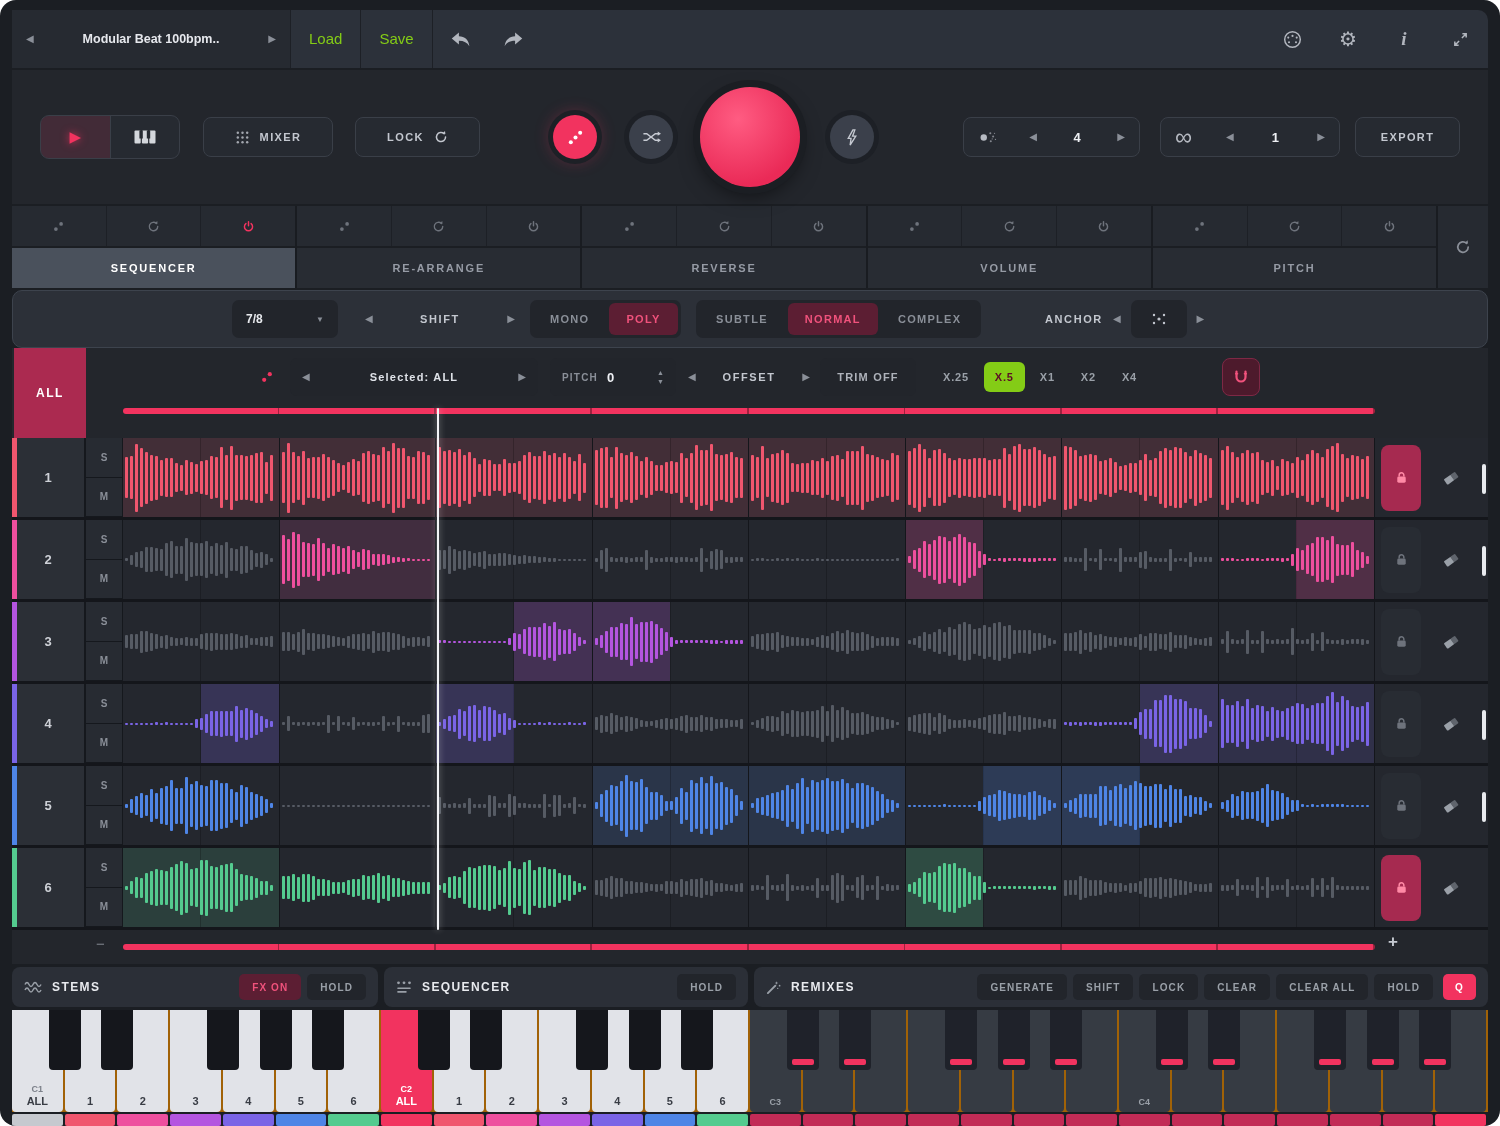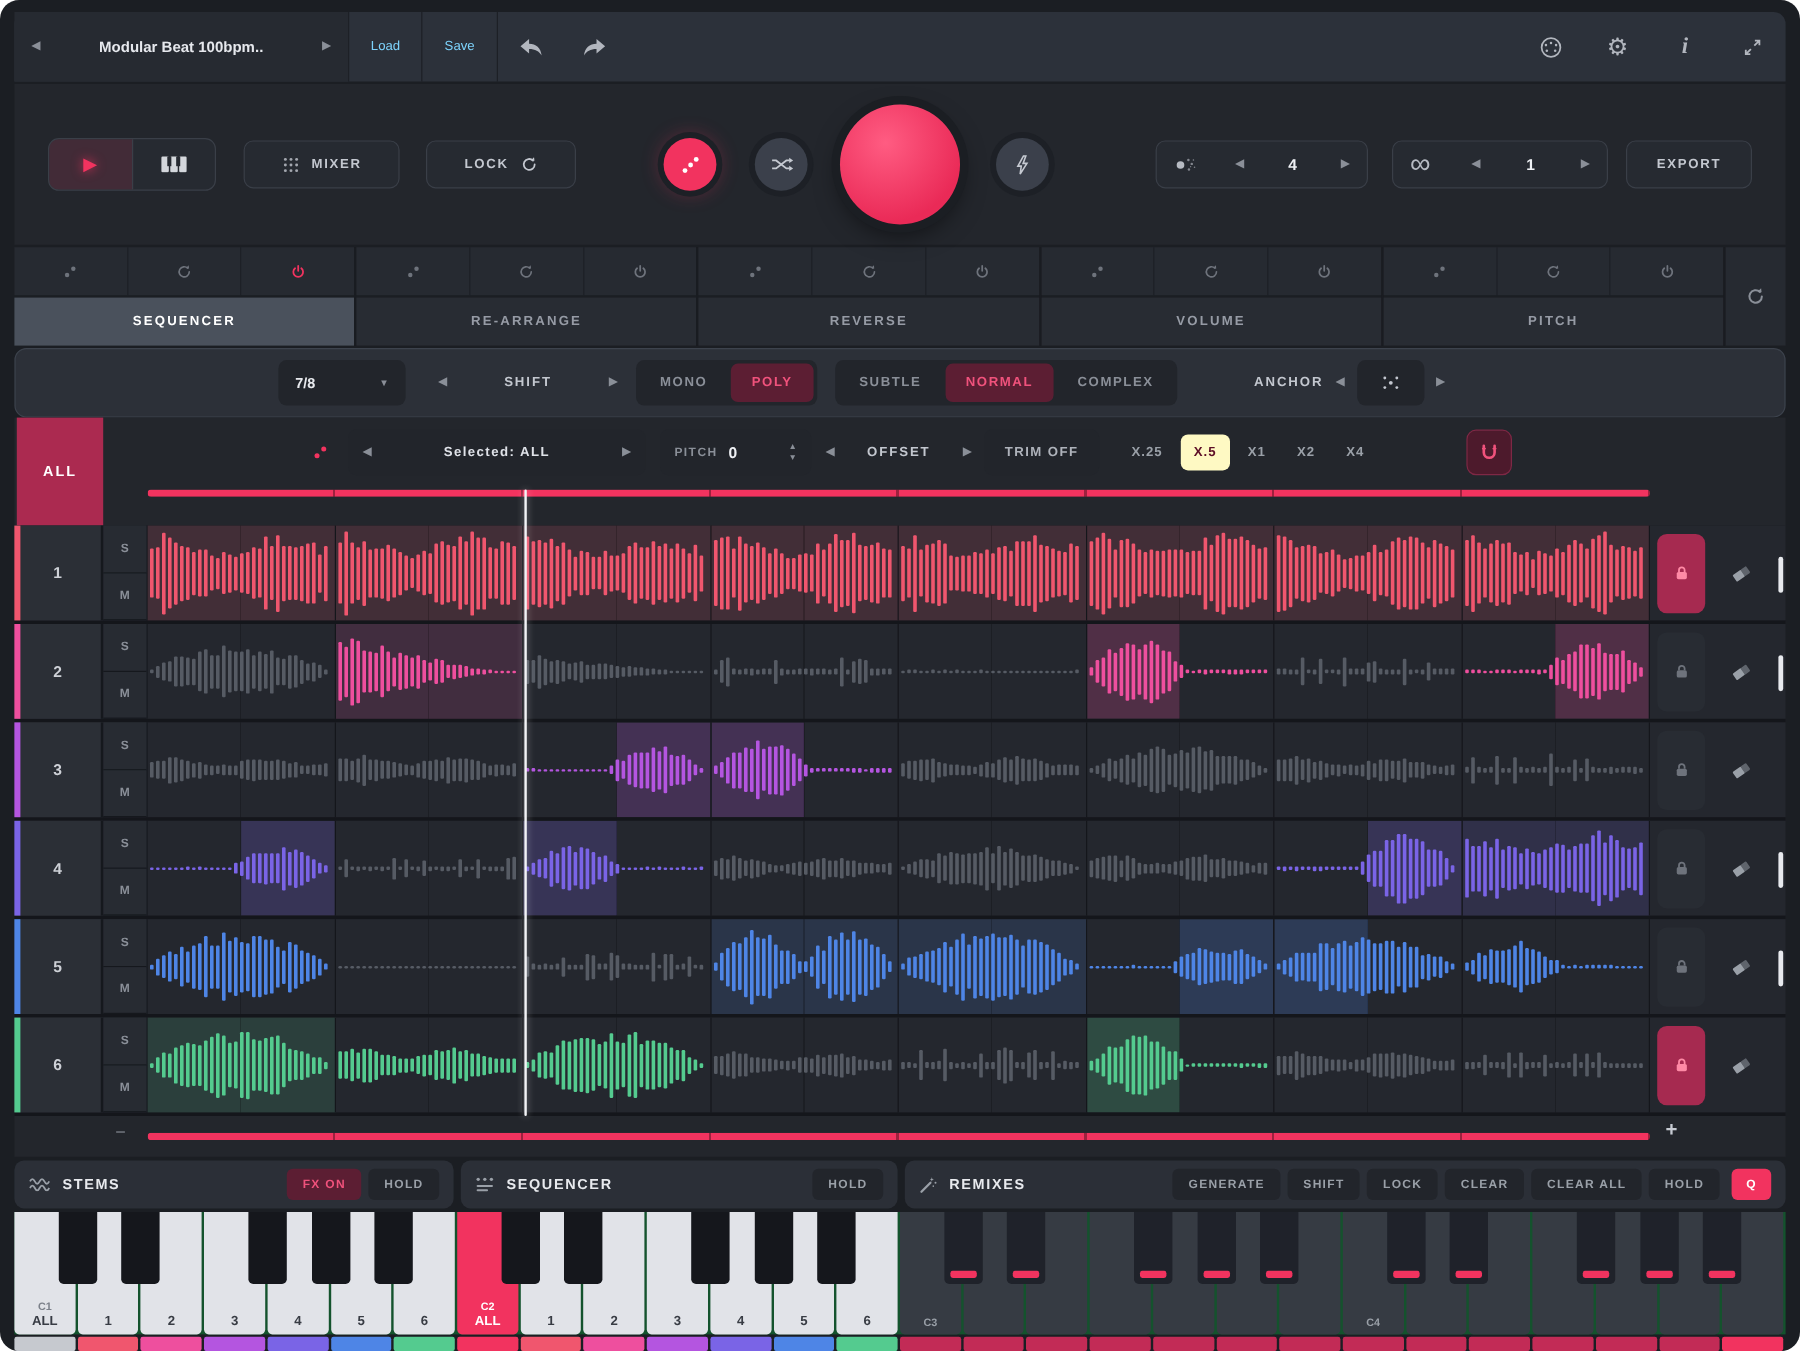--- a/index.html
+++ b/index.html
@@ -17,21 +17,21 @@
 .logotext{color:#f2f3f6;font-size:21px;letter-spacing:.5px}
 .transport{width:212px;height:58px;background:#363c47;display:flex;align-items:center;gap:12px;padding:0 12px}
 .stopbtn{width:42px;height:42px;border-radius:50%;background:#1c1f25;display:flex;align-items:center;justify-content:center;cursor:pointer}
 .stopbtn b{width:30px;height:30px;border-radius:50%;background:#f2335f;display:flex;align-items:center;justify-content:center}
 .stopbtn i{width:11px;height:11px;border-radius:3px;background:#fff;display:block}
 .bpm{font-size:15px;font-weight:bold;color:#eef0f4;letter-spacing:.5px;cursor:pointer}
 .sync{background:#e02c58;color:#5d0e26;font-size:8px;font-weight:bold;padding:6px 5px;border-radius:4px;letter-spacing:.5px;cursor:pointer}
 .preset{flex:0 0 278px;height:58px;background:#262a31;display:flex;align-items:center;padding:0 14px;gap:10px}
 .pname{flex:1;text-align:center;font-size:12.5px;font-weight:bold;color:#e6e8ed;cursor:pointer}
 .vdiv{width:1px;height:58px;background:#1d2026}
-.topbtn{padding:0 18px;font-size:11px;color:#7dd3fc;cursor:pointer;line-height:58px}
+.topbtn{padding:0 18px;font-size:15px;color:#84cc16;cursor:pointer;line-height:58px}
 .histbtn{width:54px;text-align:center;color:#b2b6be;cursor:pointer;display:flex;align-items:center;justify-content:center}
 .flip{transform:scaleX(-1)}
 .tspacer{flex:1}
 .winicon{width:56px;display:flex;align-items:center;justify-content:center;color:#b2b6be;cursor:pointer}
 .winicon.gear{font-size:20px}
 .winicon.info{font-family:"Liberation Serif",serif;font-style:italic;font-weight:bold;font-size:19px}
 
 .toolbar2{position:relative;height:134px;margin-top:2px;background:#23262c}
 .seg{position:absolute;left:28px;top:45px;width:140px;height:44px;background:#262a31;border:1px solid #3a3f48;border-radius:9px;display:flex;overflow:hidden}
 .seg .half{flex:1;display:flex;align-items:center;justify-content:center;cursor:pointer}
@@ -87,21 +87,21 @@
 #selpill{left:278px;width:248px;justify-content:space-between;padding:0 12px}
 .selval{font-size:11px;font-weight:bold;letter-spacing:1.2px;color:#dfe2e8}
 #pitchbox{left:538px;width:126px;padding:0 12px;gap:9px;cursor:pointer}
 .plab{font-size:10px;font-weight:bold;letter-spacing:1.2px;color:#8a8f98}
 .pval{font-size:13px;font-weight:bold;color:#eef0f4}
 .stepper{display:flex;flex-direction:column;gap:2px;color:#8a8f98;font-size:7px;margin-left:auto;font-style:normal}
 #offsetcluster{left:676px;width:122px;justify-content:space-between}
 #trimbox{left:808px;width:96px;justify-content:center;font-size:11px;font-weight:bold;letter-spacing:1.2px;color:#aeb2ba;cursor:pointer}
 #speeds{left:920px;gap:4px}
 .speed{padding:9px 11px;font-size:11px;font-weight:bold;letter-spacing:.8px;color:#9aa0a8;border-radius:6px;cursor:pointer}
-.speed.on{background:#fef9c3;color:#5d0e26}
+.speed.on{background:#84cc16;color:#5d0e26}
 #magnetbtn{left:1210px;width:38px;height:38px;background:#4d1a2c;border:1px solid #7e2845;border-radius:8px;justify-content:center;color:#f0527c;cursor:pointer}
 .pinkbar{background:#f2335f;background-image:repeating-linear-gradient(90deg,rgba(0,0,0,0) 0,rgba(0,0,0,0) 154.5px,rgba(0,0,0,.35) 154.5px,rgba(0,0,0,.35) 156.5px);border-radius:3px}
 .selprogress{position:absolute;left:111px;top:60px;width:1252px;height:6px;cursor:pointer}
 
 #tracks{position:relative}
 .trow{position:relative;display:flex;height:82px;border-bottom:3px solid #14161b;background:#24272e}
 .numcol{width:74px;background:#2b2f36;position:relative;display:flex;align-items:center;justify-content:center;border-right:2px solid #15181d;cursor:pointer}
 .cstrip{position:absolute;left:0;top:0;bottom:0;width:5px}
 .numcol span{color:#ced1d7;font-size:13px;font-weight:bold}
 .smcol{width:37px;display:flex;flex-direction:column;border-right:1px solid #15181d}
@@ -127,21 +127,21 @@
 #stems-panel{width:366px}
 #seq-panel{width:364px}
 #remix-panel{flex:1}
 .ptitle{font-size:12px;font-weight:bold;letter-spacing:1.4px;color:#e8eaee}
 .picon{color:#9aa0a8;display:flex}
 .pbtn{height:26px;padding:0 13px;display:flex;align-items:center;background:#22252b;border-radius:5px;color:#9aa0a8;font-size:10px;font-weight:bold;letter-spacing:1.1px;cursor:pointer}
 .pbtn.fx{background:#5c1e33;color:#f0527c}
 .pbtn.q{background:#f2335f;color:#fff;padding:0 12px}
 .pgroup{margin-left:auto;display:flex;gap:6px}
 
-#keyboard{position:relative;height:102px;margin-top:3px;background:#14532d}
+#keyboard{position:relative;height:102px;margin-top:3px;background:#a16207}
 .wkey{position:absolute;top:0;height:102px;border-radius:0 0 4px 4px;cursor:pointer}
 .wkey.light{background:#e1e3e8}
 .wkey.dark{background:#363b43}
 .wkey.active{background:#f2335f}
 .klab{position:absolute;left:0;right:0;bottom:5px;display:flex;flex-direction:column;align-items:center;gap:1px;pointer-events:none}
 .ks{font-size:9px;font-weight:bold}
 .kbg{font-size:11px;font-weight:bold}
 .light .ks{color:#7c818a}.light .kbg{color:#383c44}
 .dark .ks{color:#9aa0a8}
 .active .ks,.active .kbg{color:#fff}

